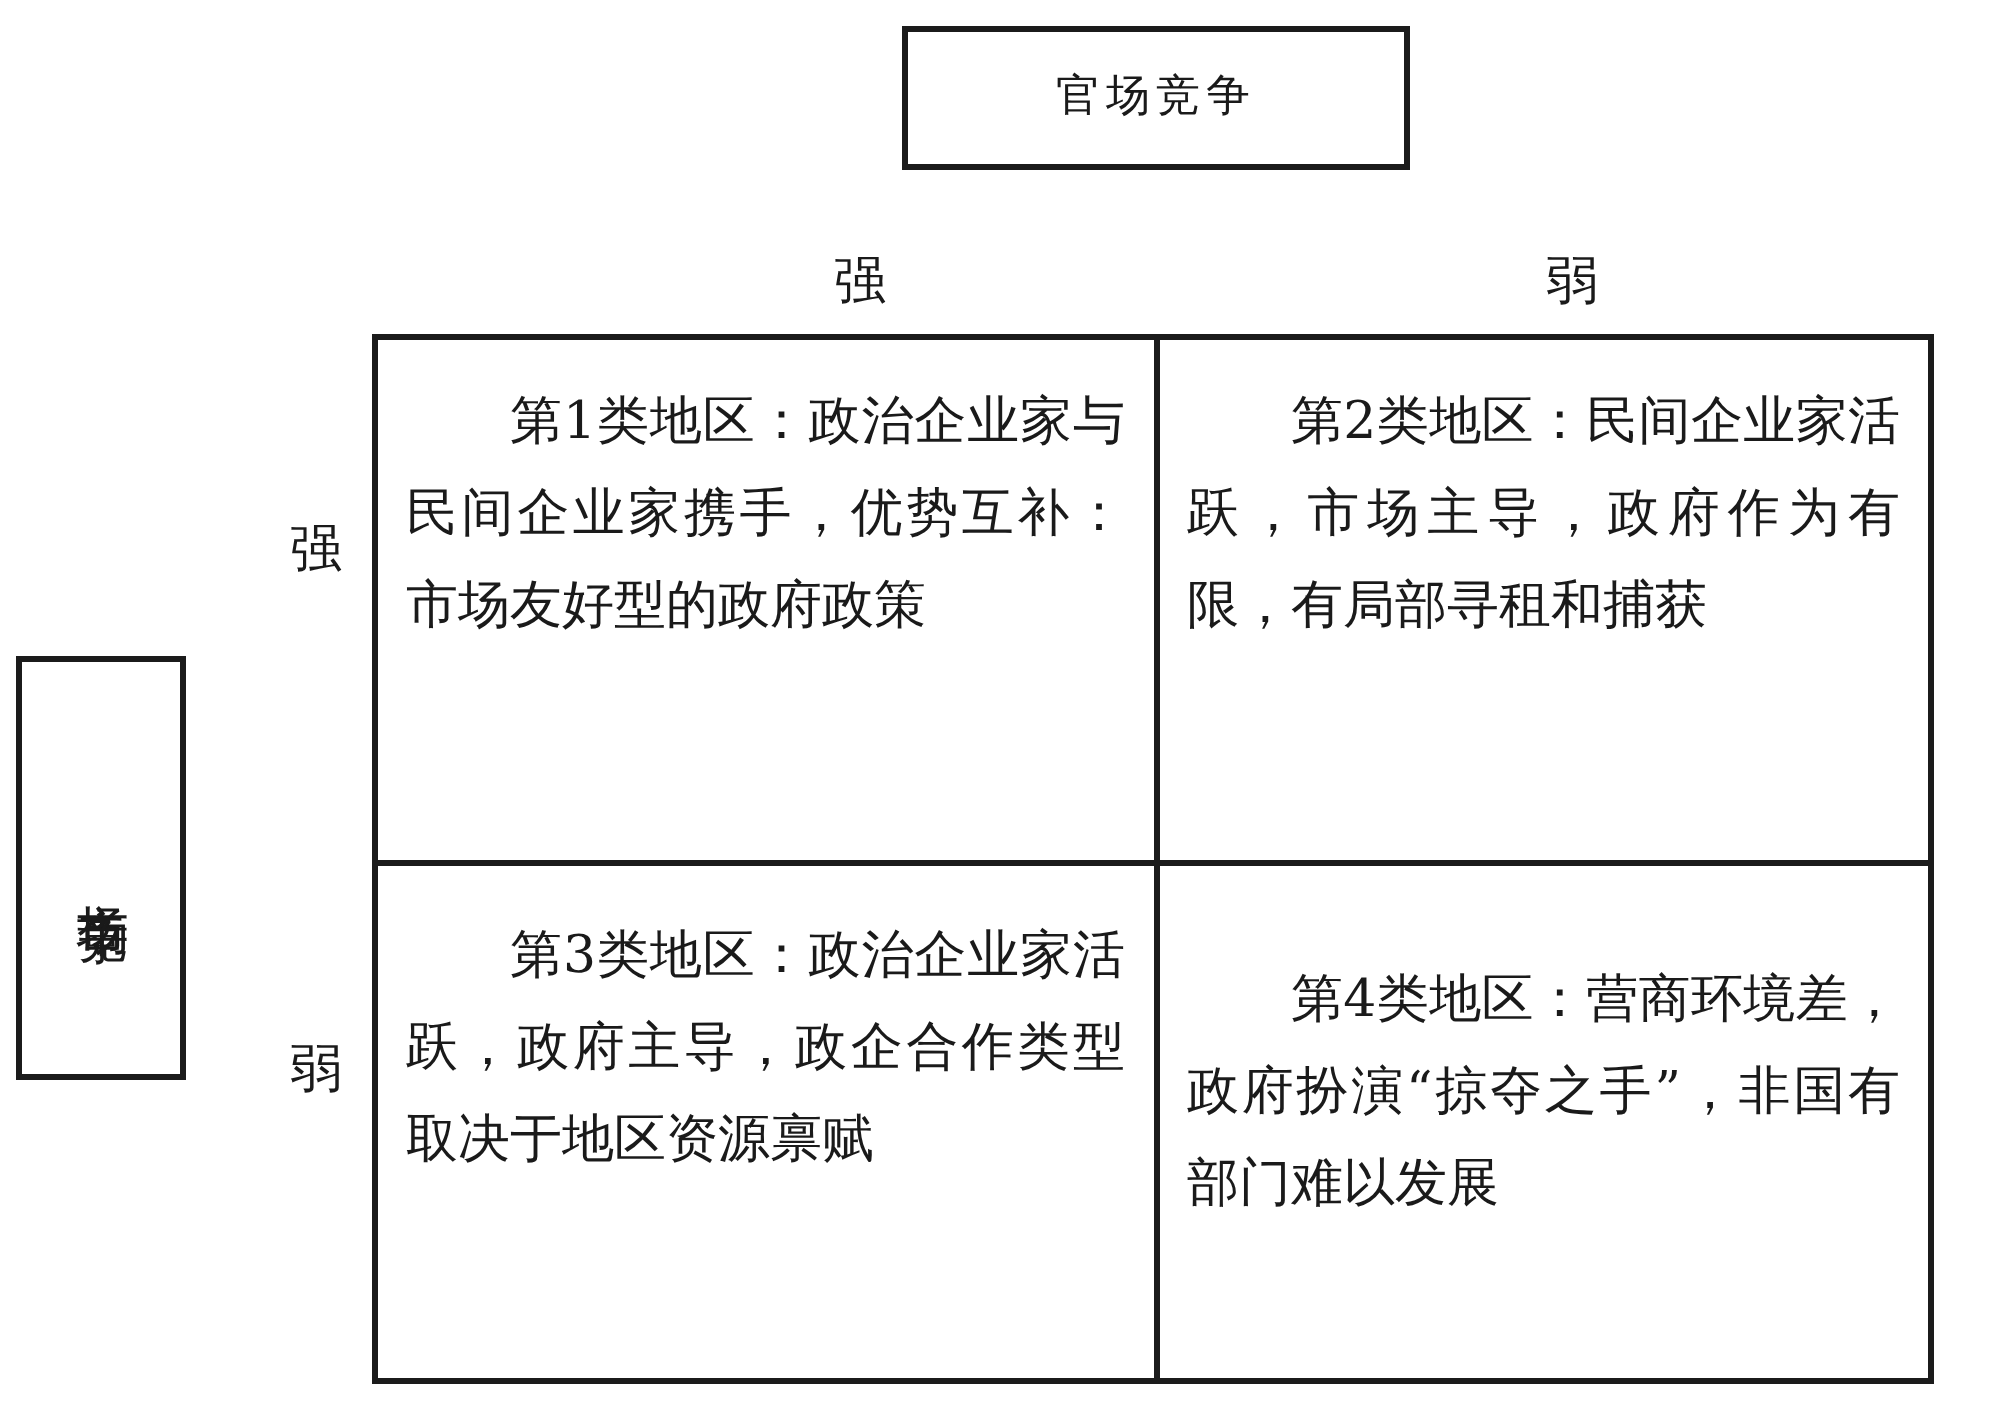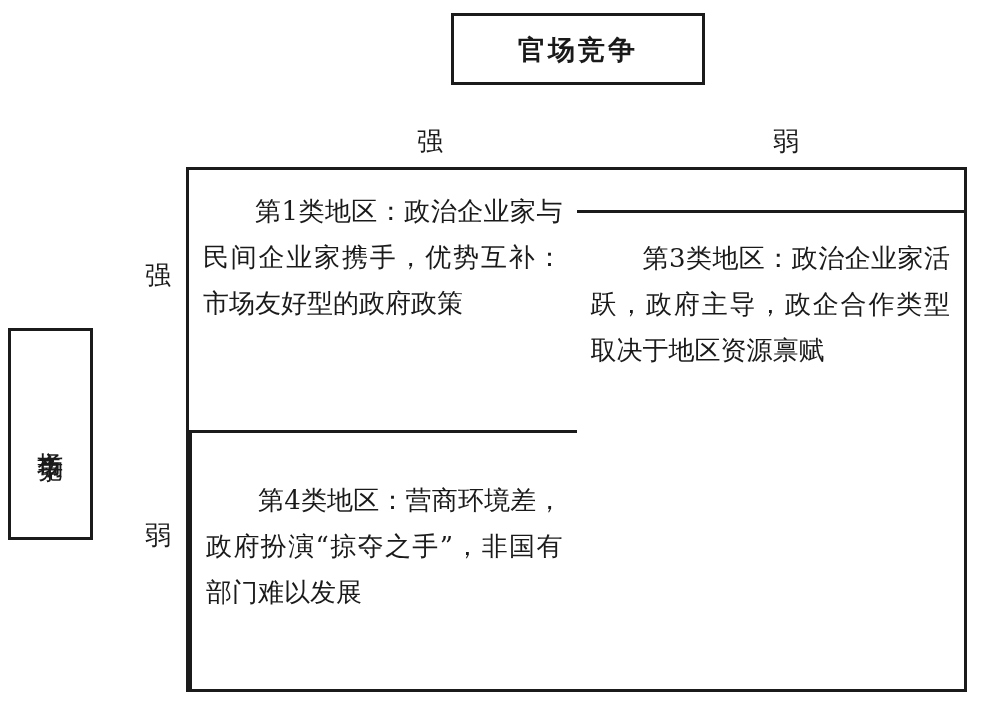--- a/index.html
+++ b/index.html
@@ -26,25 +26,24 @@
     top: 13px;
     width: 254px;
     height: 72px;
     border: 3px solid #1b1b1b;
     box-sizing: border-box;
     display: flex;
     align-items: center;
     justify-content: center;
   }
   .header-box .label {
-    font-size: 27px;
+    font-size: 22px;
     letter-spacing: 3px;
     line-height: 1;
     white-space: nowrap;
-    font-weight: bold;
   }
 
   
   .side-box {
     position: absolute;
     left: 8px;
     top: 328px;
     width: 85px;
     height: 212px;
     border: 3px solid #1b1b1b;
@@ -111,21 +110,21 @@
     font-size: 26px;
     line-height: 46px;
     text-indent: 52px;
     text-align: justify;
     text-justify: inter-character;
     word-break: break-all;
     hyphens: none;
   }
   
   .cell.q4 { padding-top: 44px; }
-  .cell.q3 { padding-top: 22px; margin-top: 40px; }
+  .cell.q3 { padding-top: 22px; }
   .cell.q2 { padding-top: 18px; }
 </style>
 </head>
 <body>
 
 <div id="page">
 
   <div class="header-box">
     <span class="label">官场竞争</span>
   </div>
@@ -139,20 +138,23 @@
 
   <div class="row-caption r1">强</div>
   <div class="row-caption r2">弱</div>
 
   <div class="matrix">
 
     <div class="cell q1">
       <div class="body">第1类地区：政治企业家与民间企业家携手，优势互补：市场友好型的政府政策</div>
     </div>
 
+    <div class="cell q2 col-right">
+      <div class="body">第2类地区：民间企业家活跃，市场主导，政府作为有限，有局部寻租和捕获</div>
+    </div>
 
     <div class="cell q3 row-bottom">
       <div class="body">第3类地区：政治企业家活跃，政府主导，政企合作类型取决于地区资源禀赋</div>
     </div>
 
     <div class="cell q4 col-right row-bottom">
       <div class="body">第4类地区：营商环境差，政府扮演“掠夺之手”，非国有部门难以发展</div>
     </div>
 
   </div>

